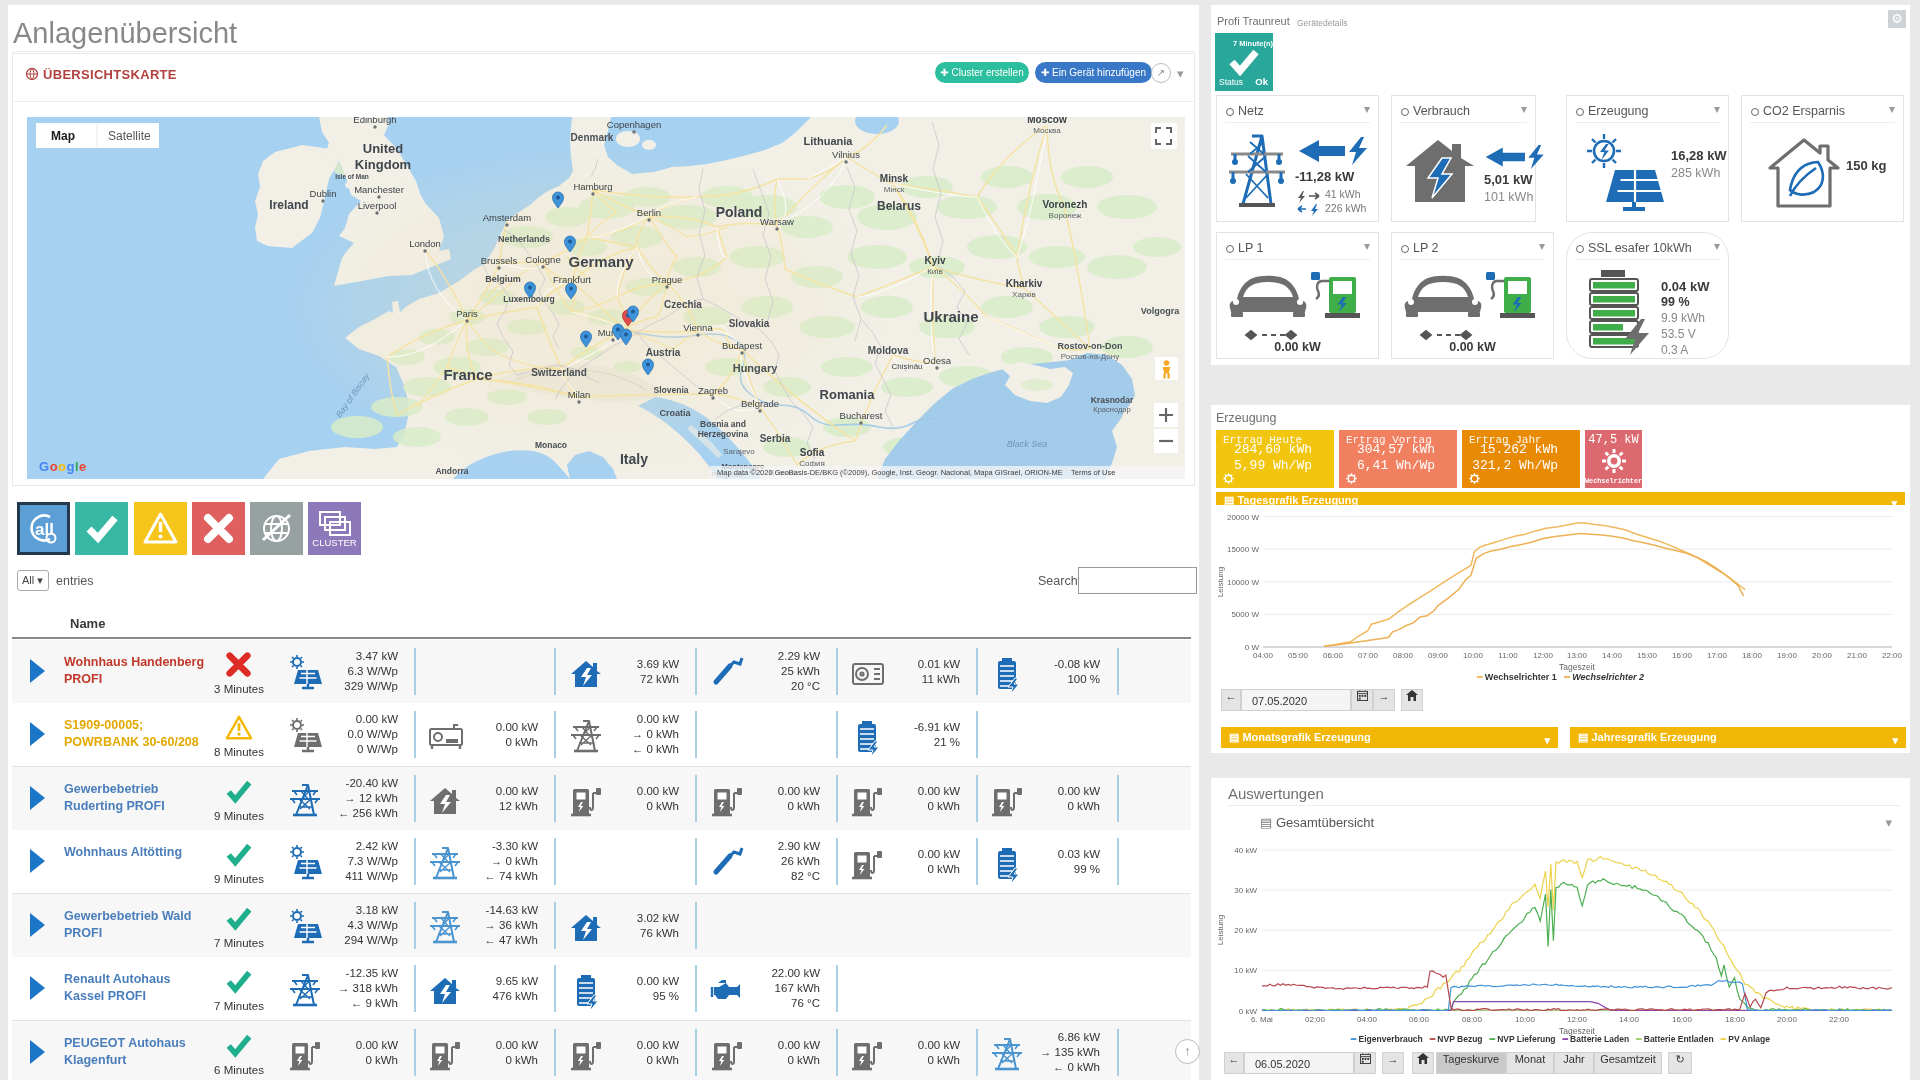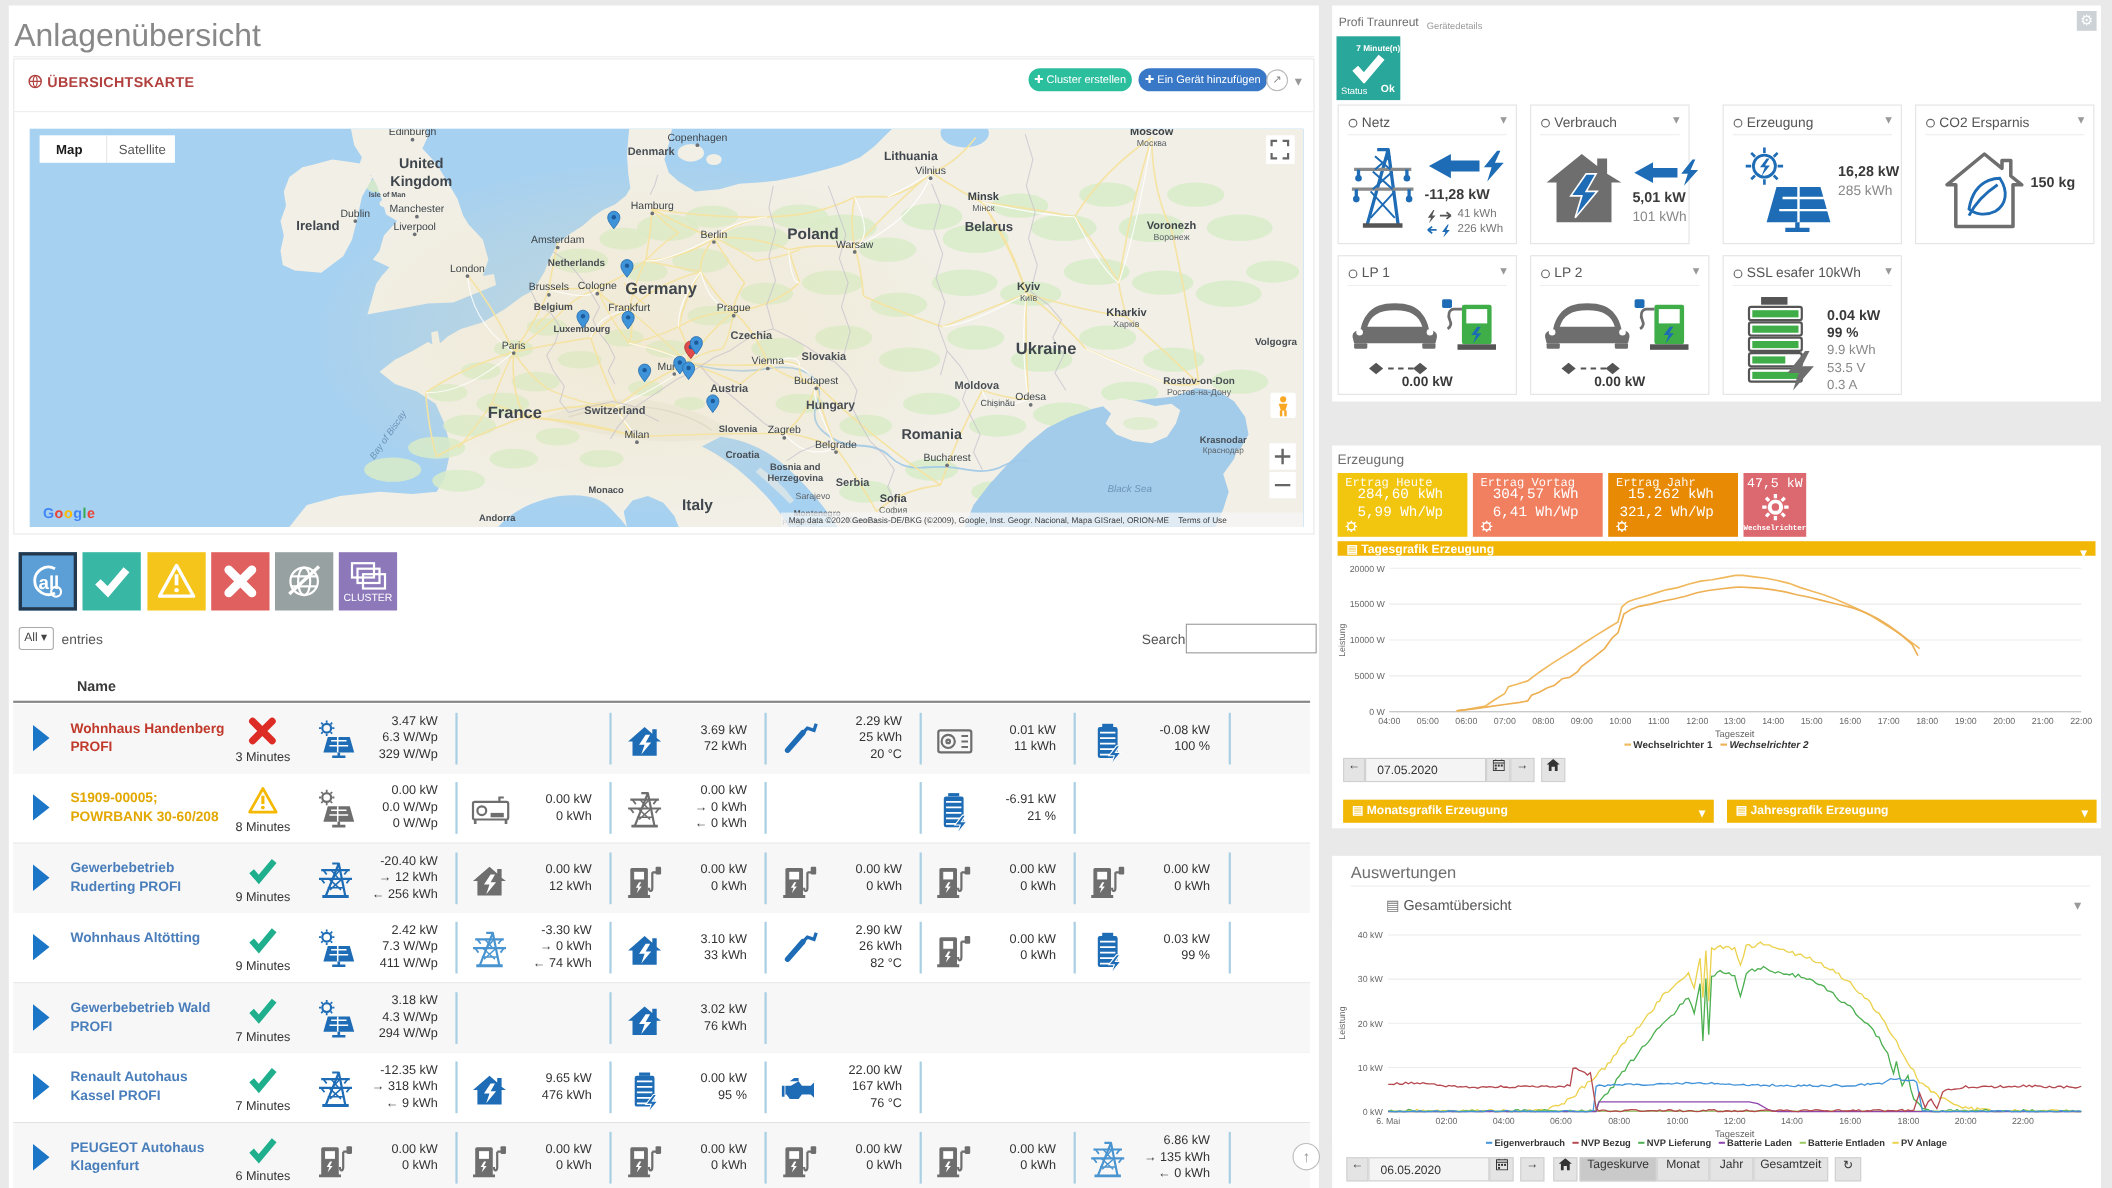--- a/index.html
+++ b/index.html
@@ -709,26 +709,20 @@
 <div class="dval" style="right:18px;top:9px;width:85px;">2.42 kW<br>7.3 W/Wp<br>411 W/Wp</div>
 </div>
 <div class="dsep" style="left:402px;"></div>
 <div class="dcol" style="left:404px;width:140px;">
 <svg style="position:absolute;left:12px;top:14px" width="36" height="36" viewBox="0 0 36 36" color="#4a94d0" stroke="#4a94d0" fill="#4a94d0">
             <use href="#i-pylon"></use>
           </svg>
 <div class="dval" style="right:18px;top:9px;width:85px;">-3.30 kW<br>→ 0 kWh<br>← 74 kWh</div>
 </div>
 <div class="dsep" style="left:542px;"></div>
-<div class="dcol" style="left:545px;width:140px;">
-<svg style="position:absolute;left:12px;top:16px" width="36" height="36" viewBox="0 0 36 36" color="#1e6cb5" stroke="#1e6cb5" fill="#1e6cb5">
-            <use href="#i-house"></use>
-          </svg>
-<div class="dval" style="right:18px;top:17px;width:85px;">3.10 kW<br>33 kWh</div>
-</div>
 <div class="dsep" style="left:683px;"></div>
 <div class="dcol" style="left:686px;width:140px;">
 <svg style="position:absolute;left:12px;top:14px" width="36" height="36" viewBox="0 0 36 36" color="#1e6cb5" stroke="#1e6cb5" fill="#1e6cb5">
             <use href="#i-wand"></use>
           </svg>
 <div class="dval" style="right:18px;top:9px;width:85px;">2.90 kW<br>26 kWh<br>82 °C</div>
 </div>
 <div class="dsep" style="left:824px;"></div>
 <div class="dcol" style="left:826px;width:140px;">
 <svg style="position:absolute;left:12px;top:16px" width="36" height="36" viewBox="0 0 36 36" color="#6e6e6e" stroke="#6e6e6e" fill="#6e6e6e">
@@ -752,20 +746,26 @@
             <use href="#i-check"></use>
           </svg></div>
 <div class="mins">7 Minutes</div>
 <div class="dcol" style="left:264px;width:140px;">
 <svg style="position:absolute;left:12px;top:14px" width="36" height="36" viewBox="0 0 36 36" color="#1e6cb5" stroke="#1e6cb5" fill="#1e6cb5">
             <use href="#i-solar"></use>
           </svg>
 <div class="dval" style="right:18px;top:9px;width:85px;">3.18 kW<br>4.3 W/Wp<br>294 W/Wp</div>
 </div>
 <div class="dsep" style="left:402px;"></div>
+<div class="dcol" style="left:404px;width:140px;">
+<svg style="position:absolute;left:12px;top:14px" width="36" height="36" viewBox="0 0 36 36" color="#4a94d0" stroke="#4a94d0" fill="#4a94d0">
+            <use href="#i-pylon"></use>
+          </svg>
+<div class="dval" style="right:18px;top:9px;width:85px;">-14.63 kW<br>→ 36 kWh<br>← 47 kWh</div>
+</div>
 <div class="dsep" style="left:542px;"></div>
 <div class="dcol" style="left:545px;width:140px;">
 <svg style="position:absolute;left:12px;top:16px" width="36" height="36" viewBox="0 0 36 36" color="#1e6cb5" stroke="#1e6cb5" fill="#1e6cb5">
             <use href="#i-house"></use>
           </svg>
 <div class="dval" style="right:18px;top:17px;width:85px;">3.02 kW<br>76 kWh</div>
 </div>
 <div class="dsep" style="left:683px;"></div>
 </div>
 <div class="trow even" style="top:349.0px;">
@@ -1001,21 +1001,21 @@
 <rect x="82" y="1" width="9" height="8" rx="1.5" fill="#1e6cb5"></rect>
 </g>
 <g stroke="#555" stroke-width="1.8" fill="#555">
 <path d="M22 60 l5 4 -5 4 -5 -4 Z"></path>
 <path d="M62 60 l5 4 -5 4 -5 -4 Z"></path>
 <path d="M33 64 h5 M42 64 h5 M51 64 h5" fill="none"></path>
 </g>
 </svg>
 <div style="position:absolute;left:0;right:0;bottom:4px;text-align:center;font-size:12.5px;font-weight:bold;color:#3a3a3a;">0.00 kW</div>
 </div>
-<div class="card" style="left:355px;top:227px;width:163px;height:127px;">
+<div class="card" style="left:355px;top:227px;width:163px;height:127px;border-radius:26px;">
 <div class="chead"><span class="o"></span>SSL esafer 10kWh</div>
       <div class="cchev">▾</div>
       <div class="crule"></div>
 <svg style="position:absolute;left:18px;top:36px" width="66" height="86" viewBox="0 0 66 86">
 <rect x="16" y="1" width="24" height="7" fill="#555"></rect>
 <g>
 <rect x="5" y="10" width="48" height="12" rx="2" fill="#fff" stroke="#555" stroke-width="2"></rect>
 <rect x="8" y="13" width="42" height="6.5" fill="#3fae49"></rect>
 <rect x="5" y="24" width="48" height="12" rx="2" fill="#fff" stroke="#555" stroke-width="2"></rect>
 <rect x="8" y="27" width="42" height="6.5" fill="#3fae49"></rect>

